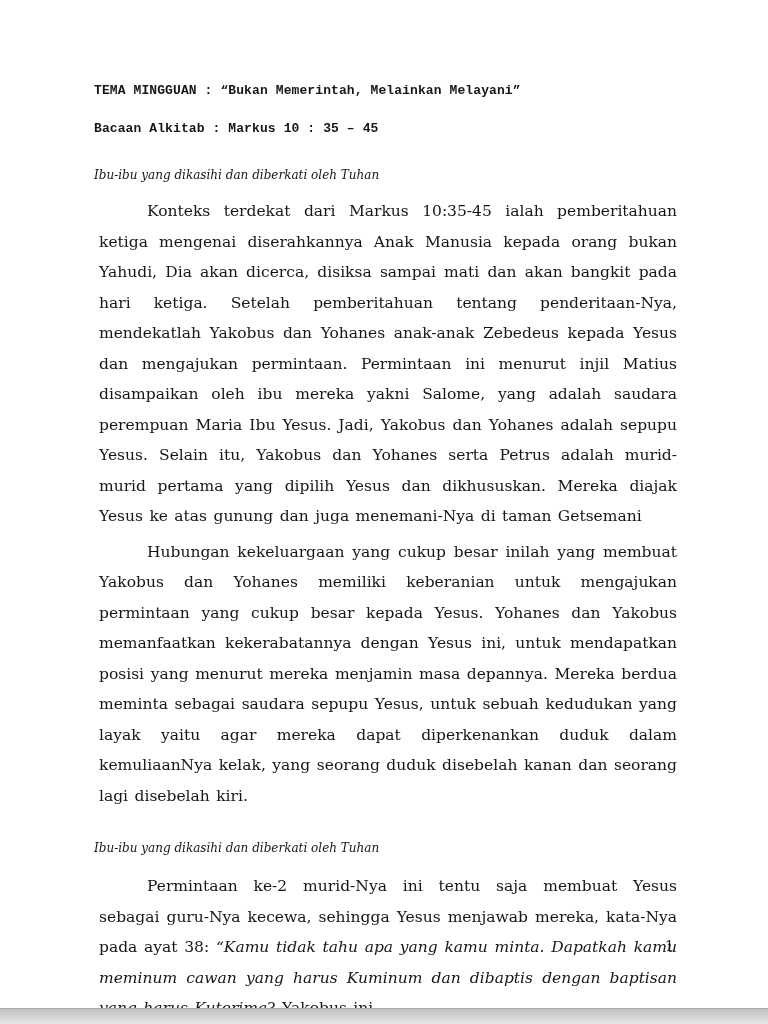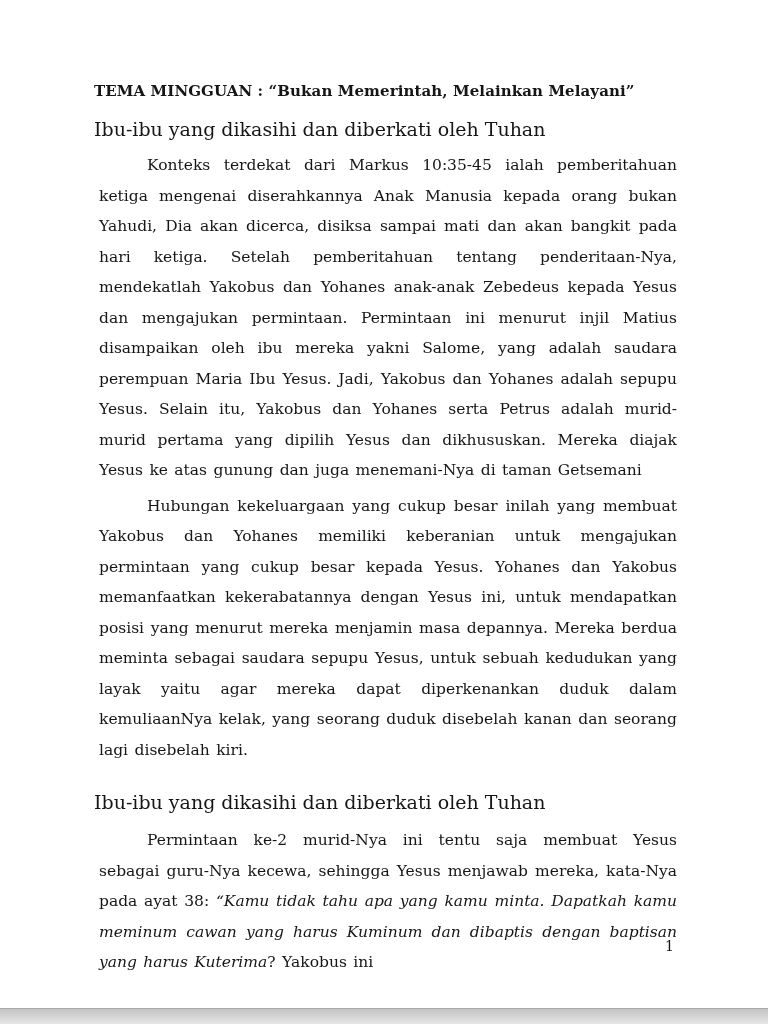--- a/index.html
+++ b/index.html
@@ -21,30 +21,32 @@
     background: #ffffff;
   }
   .content {
     position: absolute;
     left: 94px;
     right: 86px;
     top: 80px;
   }
   .title-line {
     font-weight: bold;
-    font-size: 15px;
+    font-size: 13px;
     line-height: 22px;
     margin: 0 0 16px 0;
     letter-spacing: 0.1px;
+    font-family: Liberation Mono, monospace;
   }
   .title-line.second {
     margin-bottom: 24px;
   }
   .salutation {
-    font-size: 19px;
+    font-style: italic;
+    font-size: 12px;
     line-height: 22px;
     margin: 18px 0 10px 0;
   }
   .salutation.first {
     margin-top: 0;
   }
   .salutation.second {
     margin-top: 26px;
     margin-bottom: 12px;
   }
@@ -76,20 +78,21 @@
   }
 </style>
 </head>
 <body>
 
 <div class="page">
   <div class="content">
 
     <p class="title-line">TEMA MINGGUAN : “Bukan Memerintah, Melainkan Melayani”</p>
 
+    <p class="title-line second">Bacaan Alkitab : Markus 10 : 35 – 45</p>
 
     <p class="salutation first">Ibu-ibu yang dikasihi dan diberkati oleh Tuhan</p>
 
     <p class="body-par">Konteks terdekat dari Markus 10:35-45 ialah pemberitahuan ketiga mengenai diserahkannya Anak Manusia kepada orang bukan Yahudi, Dia akan dicerca, disiksa sampai mati dan akan bangkit pada hari ketiga. Setelah pemberitahuan tentang penderitaan-Nya, mendekatlah Yakobus dan Yohanes anak-anak Zebedeus kepada Yesus dan mengajukan permintaan. Permintaan ini menurut injil Matius disampaikan oleh ibu mereka yakni Salome, yang adalah saudara perempuan Maria Ibu Yesus. Jadi, Yakobus dan Yohanes adalah sepupu Yesus. Selain itu, Yakobus dan Yohanes serta Petrus adalah murid-murid pertama yang dipilih Yesus dan dikhususkan. Mereka diajak Yesus ke atas gunung dan juga menemani-Nya di taman Getsemani</p>
 
     <p class="body-par">Hubungan kekeluargaan yang cukup besar inilah yang membuat Yakobus dan Yohanes memiliki keberanian untuk mengajukan permintaan yang cukup besar kepada Yesus. Yohanes dan Yakobus memanfaatkan kekerabatannya dengan Yesus ini, untuk mendapatkan posisi yang menurut mereka menjamin masa depannya. Mereka berdua meminta sebagai saudara sepupu Yesus, untuk sebuah kedudukan yang layak yaitu agar mereka dapat diperkenankan duduk dalam kemuliaanNya kelak, yang seorang duduk disebelah kanan dan seorang lagi disebelah kiri.</p>
 
     <p class="salutation second">Ibu-ibu yang dikasihi dan diberkati oleh Tuhan</p>
 
     <p class="body-par"><span>Permintaan ke-2 murid-Nya ini tentu saja membuat Yesus sebagai guru-Nya kecewa, sehingga Yesus menjawab mereka, kata-Nya pada ayat 38: </span><span class="quote">“Kamu tidak tahu apa yang kamu minta. Dapatkah kamu meminum cawan yang harus Kuminum dan dibaptis dengan baptisan yang harus Kuterima</span><span>? Yakobus ini</span></p>

